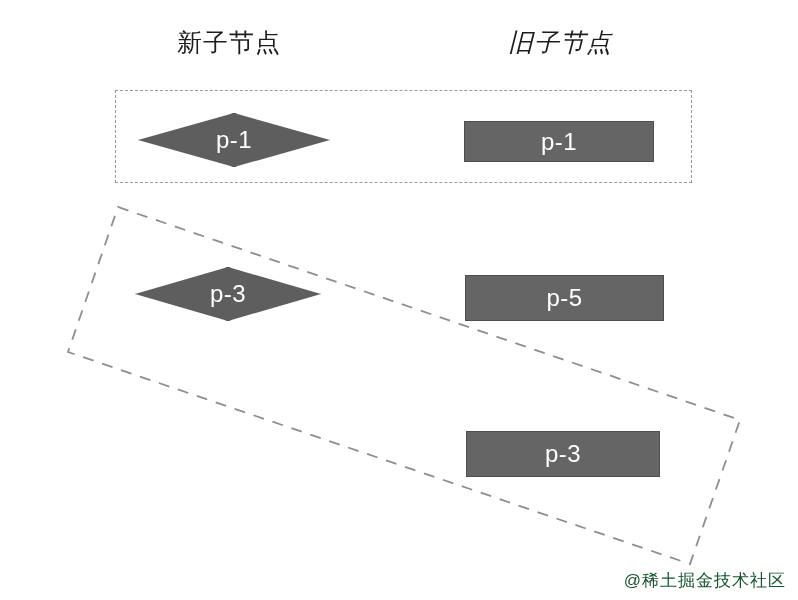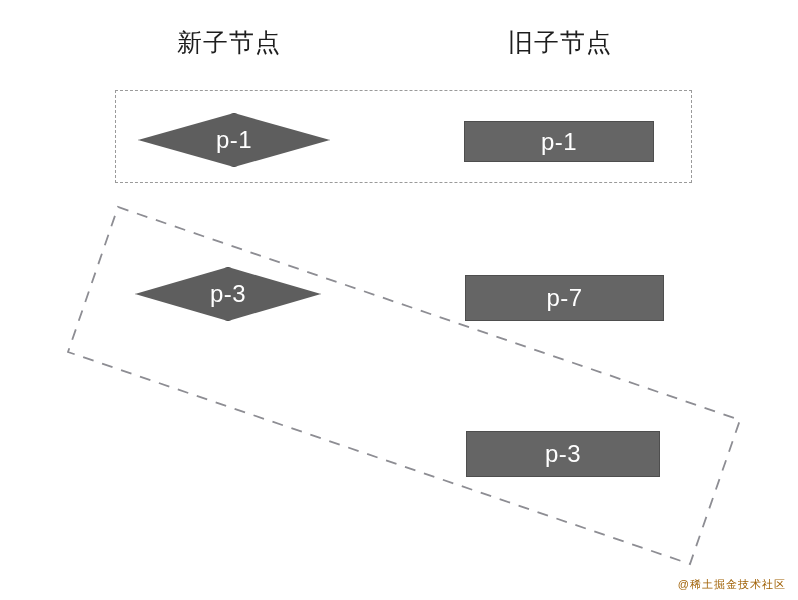--- a/index.html
+++ b/index.html
@@ -23,21 +23,21 @@
     position: absolute;
     font-size: 25px;
     line-height: 1;
     color: #1d1d1d;
     white-space: nowrap;
     text-align: center;
     font-weight: 400;
     letter-spacing: 1px;
   }
   #header-new  { left: 129px; top: 30px; width: 200px; }
-  #header-old  { left: 460px; top: 30px; width: 200px; }
+  #header-old  { left: 460px; top: 30px; width: 200px; font-style: italic; }
 
   
   .node-label {
     position: relative;
     z-index: 2;
     color: #ffffff;
     font-size: 24px;
     line-height: 1;
     letter-spacing: 0.5px;
     pointer-events: none;
@@ -93,22 +93,22 @@
     stroke-width: 1.8;
     stroke-dasharray: 11 9;
     stroke-linecap: butt;
   }
 
   
   #watermark {
     position: absolute;
     right: 12px;
     bottom: 8px;
-    font-size: 11px;
-    color: #a16207;
+    font-size: 17px;
+    color: #14532d;
     letter-spacing: 1px;
     white-space: nowrap;
   }
 </style>
 </head>
 <body>
 
 <div id="canvas">
 
   <div class="col-header" id="header-new">新子节点</div>
@@ -129,21 +129,21 @@
   <div class="diamond-node" id="node-new-p3" style="left:135px; top:267px; width:186px; height:54px;">
     <span class="diamond-shape"></span>
     <span class="node-label">p-3</span>
   </div>
 
   <div class="rect-node" id="node-old-p1" style="left:464px; top:121px; width:190px; height:41px;">
     <span class="node-label">p-1</span>
   </div>
 
   <div class="rect-node" id="node-old-p2" style="left:465px; top:275px; width:199px; height:46px;">
-    <span class="node-label">p-7</span>
+    <span class="node-label">p-5</span>
   </div>
 
   <div class="rect-node" id="node-old-p3" style="left:466px; top:431px; width:194px; height:46px;">
     <span class="node-label">p-3</span>
   </div>
 
   <div id="watermark">@稀土掘金技术社区</div>
 
 </div>
 

